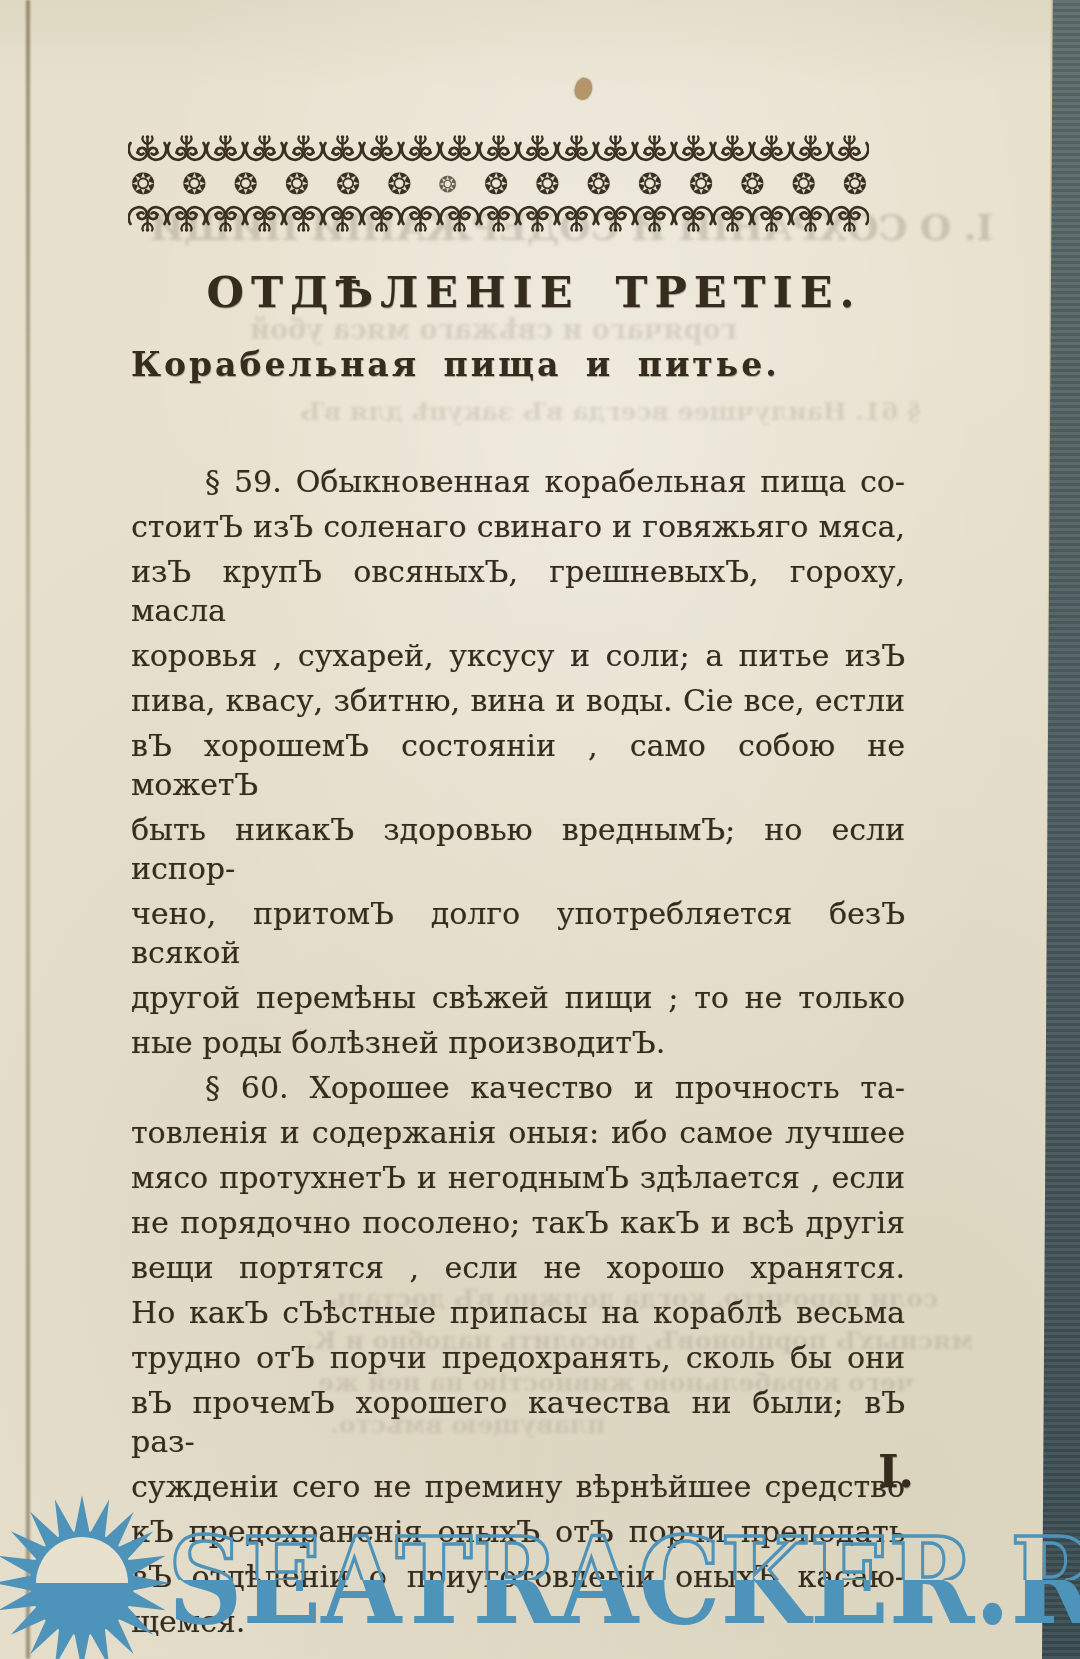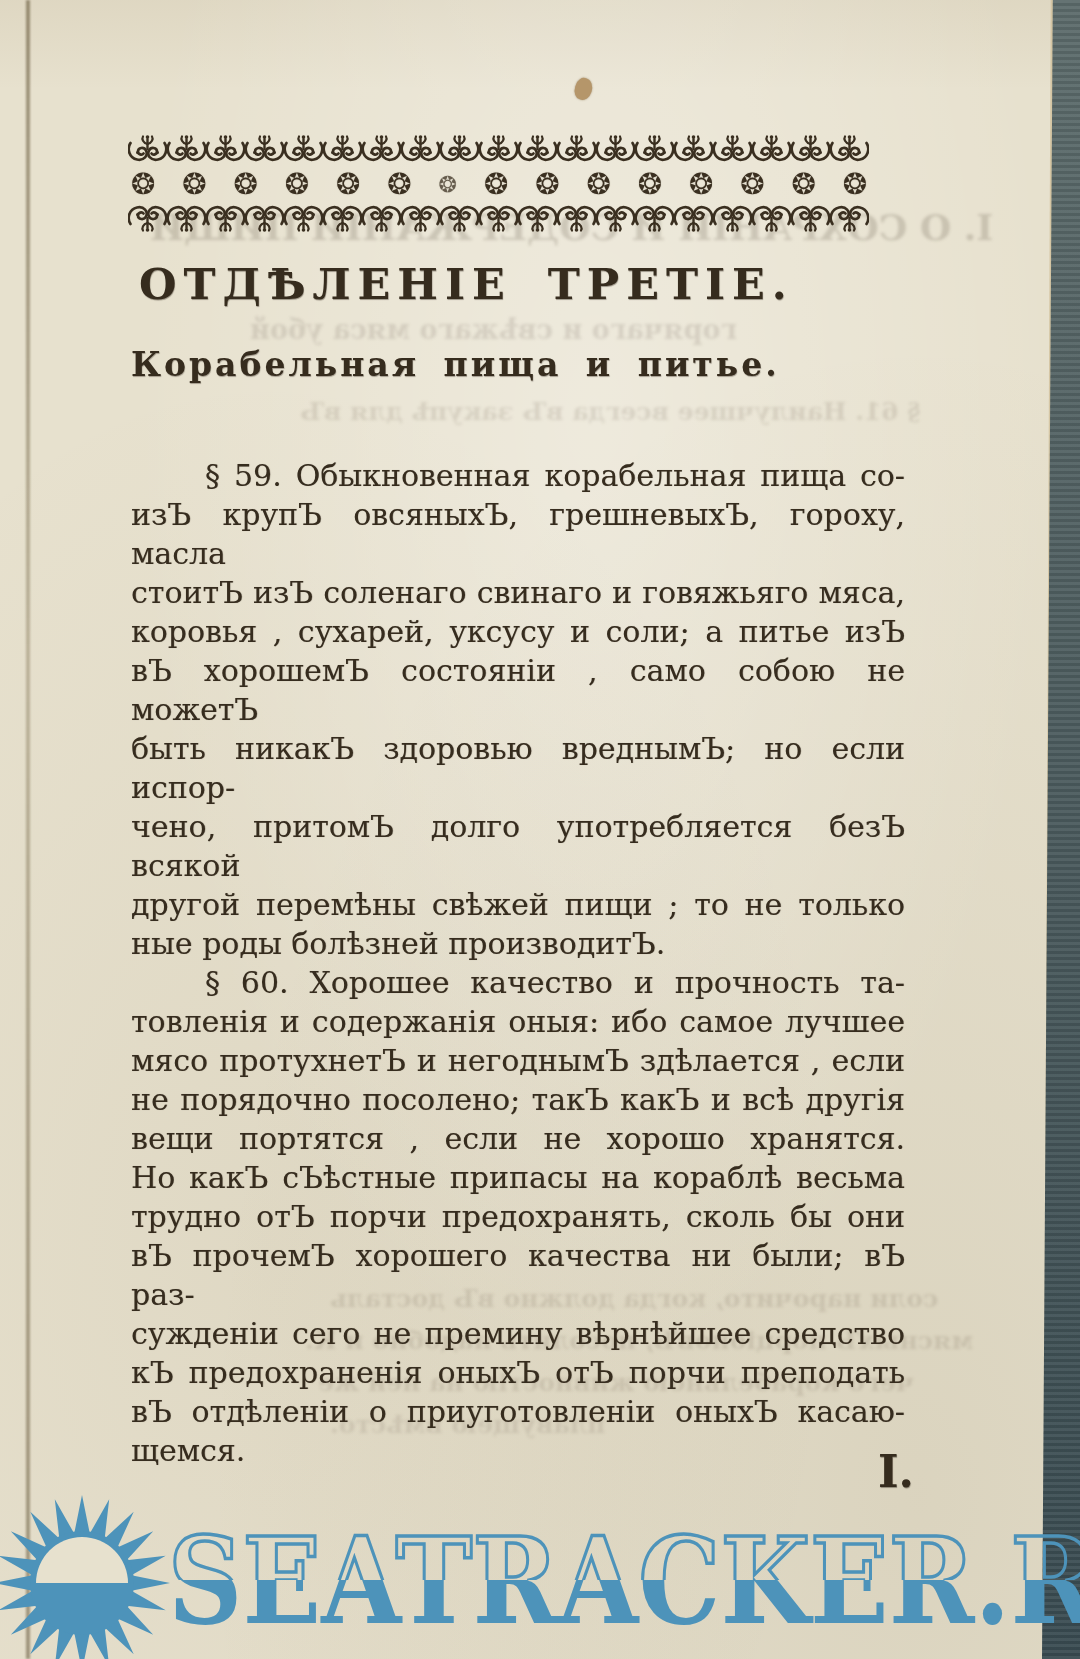--- a/index.html
+++ b/index.html
@@ -54,38 +54,38 @@
   .stars-row{
     display:flex;justify-content:space-between;align-items:center;
     width:736px;margin:3px 0 2px 3px;height:34px;
     font-family:"DejaVu Sans", sans-serif;
     font-size:29px;color:#3a2f20;
     text-shadow:0 0 1px rgba(58,47,32,0.5);
   }
   .stars-row span:nth-child(7){font-size:22px;opacity:0.75;}
   
   .heading{
-    position:absolute;left:131px;top:251px;width:774px;margin:8px;
-    text-align:left;font-size:43px;font-weight:bold;
+    position:absolute;left:131px;top:251px;width:774px;margin:16px;
+    text-align:center;font-size:43px;font-weight:bold;
     letter-spacing:7px;word-spacing:14px;
     text-shadow:0.5px 0.5px 0.8px rgba(40,30,20,0.4);
   }
   .subheading{
     position:absolute;left:131px;top:345px;width:774px;margin:0;
     text-align:left;font-size:33px;font-weight:bold;
     letter-spacing:3px;word-spacing:10px;
     text-shadow:0.5px 0.5px 0.8px rgba(40,30,20,0.35);
   }
   
   .body-text{
     position:absolute;left:131px;top:456px;width:774px;
     font-size:30px;line-height:39px;
     text-shadow:0.4px 0.4px 0.7px rgba(40,30,20,0.35);
   }
-  .body-text .line{text-align:justify;text-align-last:justify;}
+  .body-text .line{text-align:justify;text-align-last:justify;margin-top:6px;}
   .body-text .line.short{text-align-last:auto;}
   .body-text .line.indent{padding-left:74px;}
   
   .signature{
     position:absolute;left:878px;top:1446px;width:60px;
     font-size:44px;font-weight:bold;
     text-shadow:0.5px 0.5px 0.8px rgba(40,30,20,0.4);
   }
   
   .bleed{
@@ -213,23 +213,24 @@
           <use href="#scroll-motif" x="702"></use>
         </g>
       </svg>
   </div>
 
   <h1 class="heading">ОТДѢЛЕНІЕ ТРЕТІЕ.</h1>
   <h2 class="subheading">Корабельная пища и питье.</h2>
 
   <div class="body-text" id="body-lines">
       <div class="line indent">§ 59. Обыкновенная корабельная пища со-</div>
+      <div class="line">стоитЪ изЪ соленаго свинаго и говяжьяго мяса,</div>
       <div class="line">изЪ крупЪ овсяныхЪ, грешневыхЪ, гороху, масла</div>
-      <div class="line">стоитЪ изЪ соленаго свинаго и говяжьяго мяса,</div>
       <div class="line">коровья , сухарей, уксусу и соли; а питье изЪ</div>
+      <div class="line">пива, квасу, збитню, вина и воды. Сіе все, естли</div>
       <div class="line">вЪ хорошемЪ состояніи , само собою не можетЪ</div>
       <div class="line">быть никакЪ здоровью вреднымЪ; но если испор-</div>
       <div class="line">чено, притомЪ долго употребляется безЪ всякой</div>
       <div class="line">другой перемѣны свѣжей пищи ; то не только</div>
       <div class="line short">ные роды болѣзней производитЪ.</div>
       <div class="line indent">§ 60. Хорошее качество и прочность та-</div>
       <div class="line">товленія и содержанія оныя: ибо самое лучшее</div>
       <div class="line">мясо протухнетЪ и негоднымЪ здѣлается , если</div>
       <div class="line">не порядочно посолено; такЪ какЪ и всѣ другія</div>
       <div class="line">вещи портятся , если не хорошо хранятся.</div>

